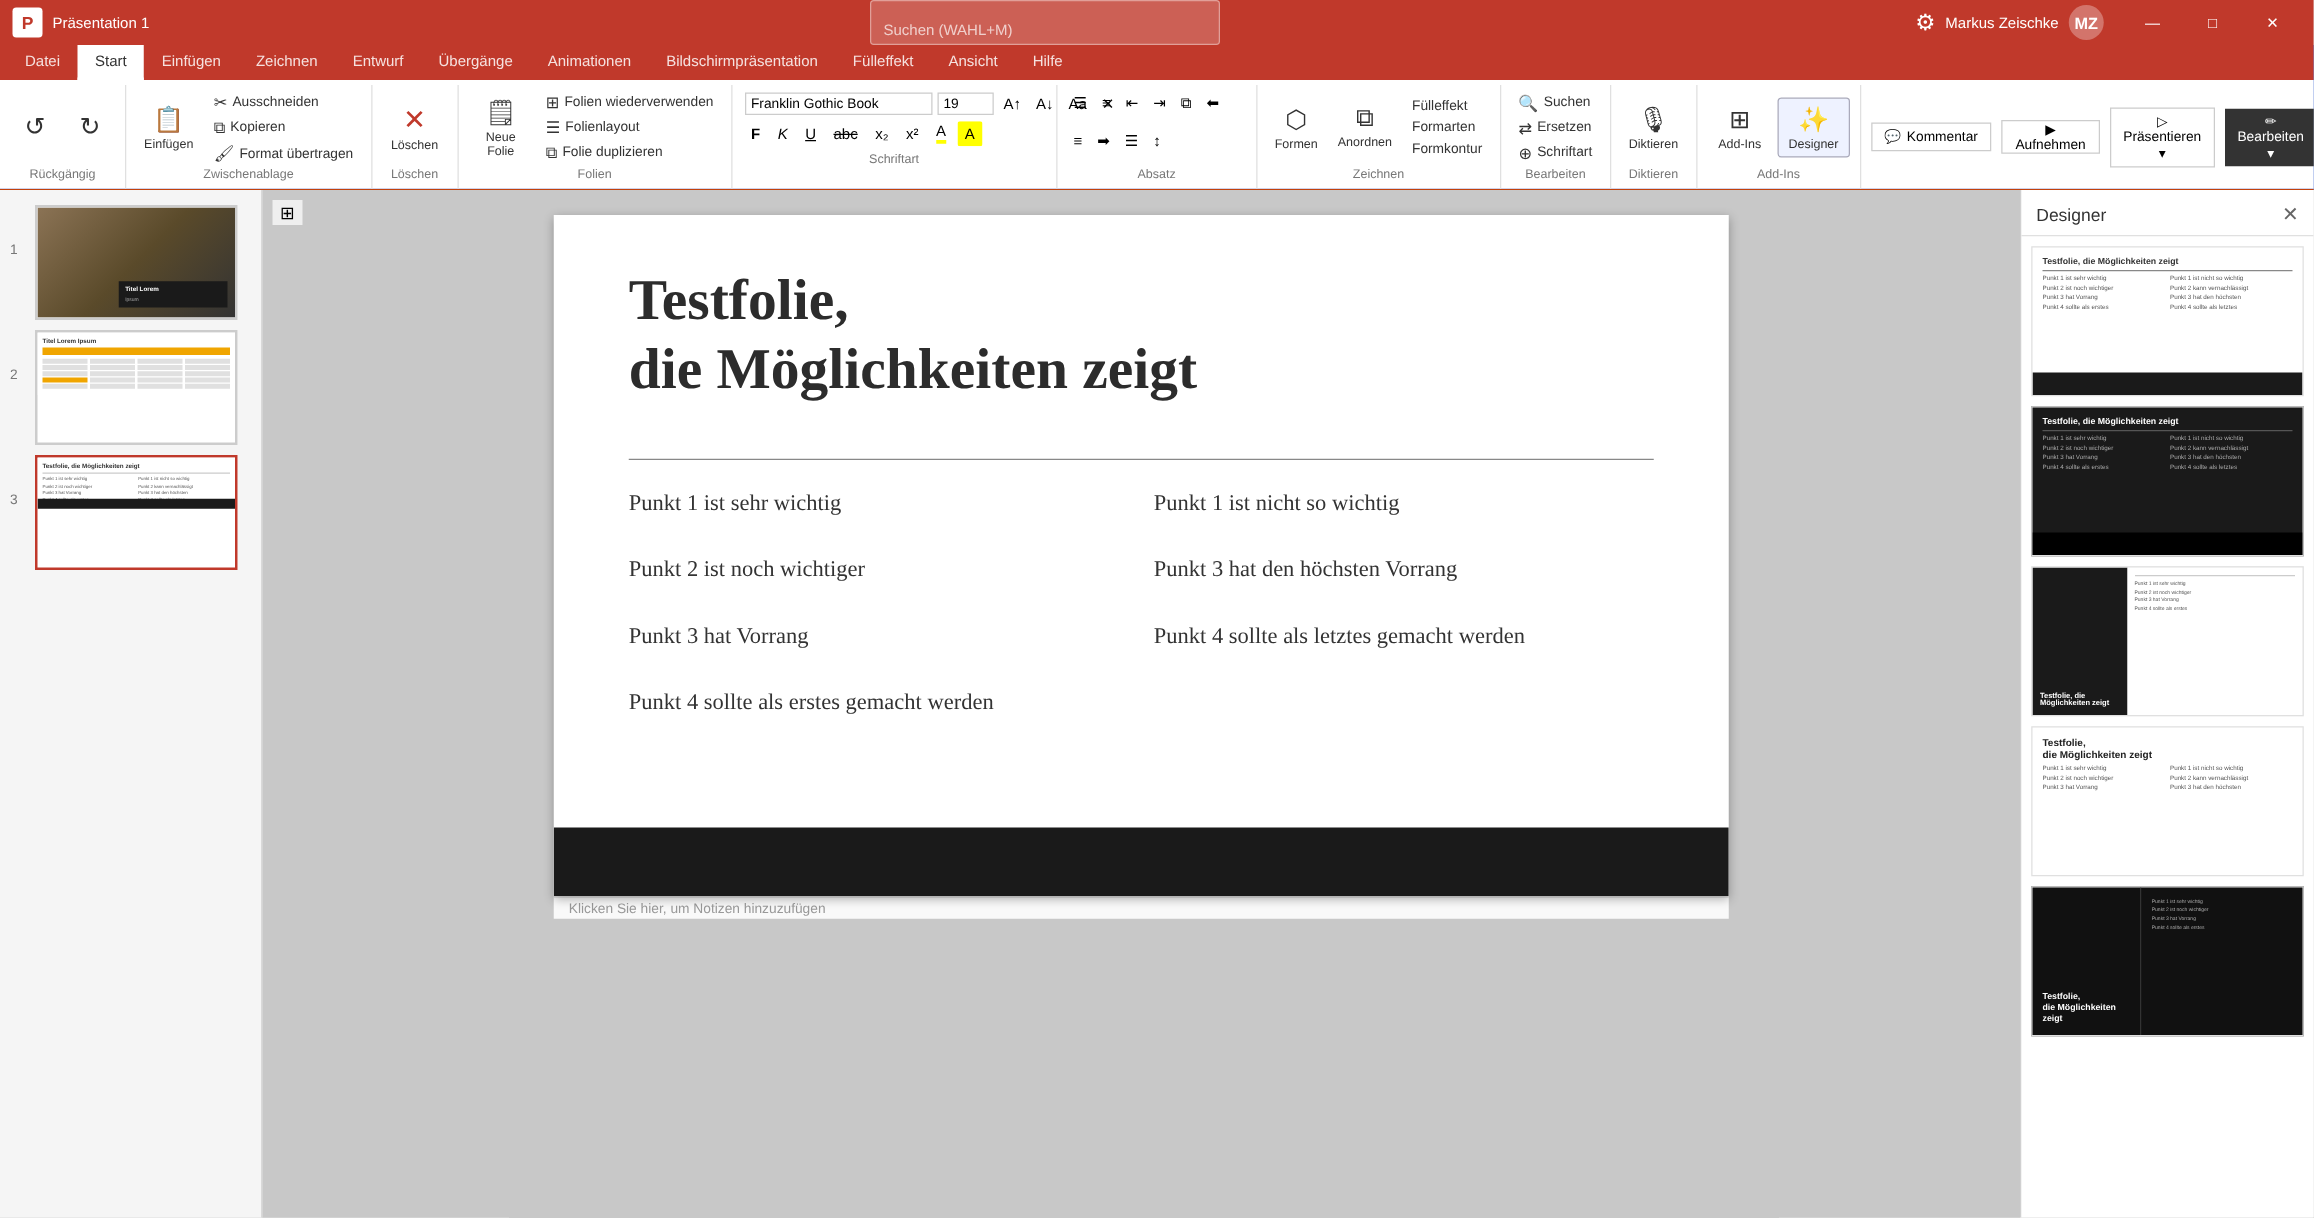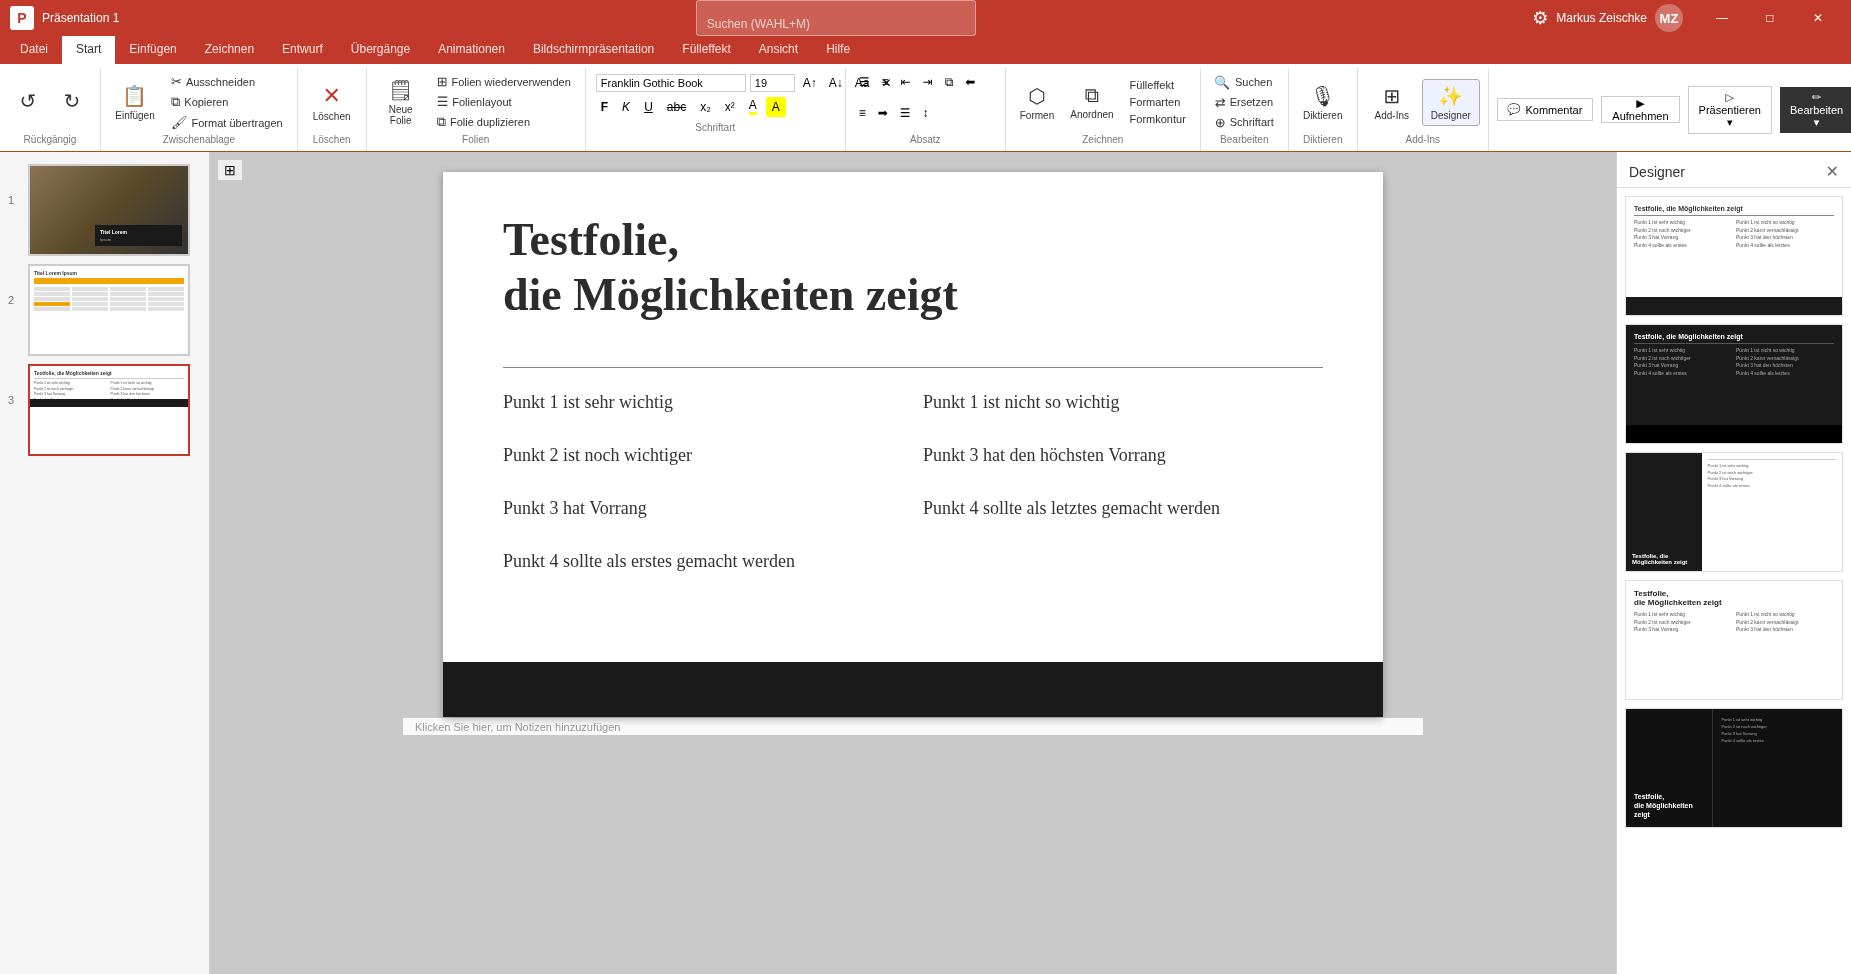--- a/index.html
+++ b/index.html
@@ -683,21 +683,21 @@
         <div class="slide-col">
           <div class="slide-bullet">Punkt 1 ist nicht so wichtig</div>
           <div class="slide-bullet">Punkt 3 hat den höchsten Vorrang</div>
           <div class="slide-bullet">Punkt 4 sollte als letztes gemacht werden</div>
         </div>
       </div>
 
       <div class="slide-footer"></div>
     </div>
 
-    <div id="notes-bar" style="width:1020px; background:#f9f9f9; border-top:1px solid #ccc; padding:0 12px; font-size:11px; color:#999; margin-top:0;">
+    <div id="notes-bar" style="width:940px; background:#f9f9f9; border-top:1px solid #ccc; padding:0 12px; font-size:11px; color:#999; margin-top:0;">
       <span>Klicken Sie hier, um Notizen hinzuzufügen</span>
     </div>
   </div>
 
   <div id="designer-panel">
     <div id="designer-header">
       <span class="title">Designer</span>
       <span class="close-btn">✕</span>
     </div>
     <div id="designer-body">

